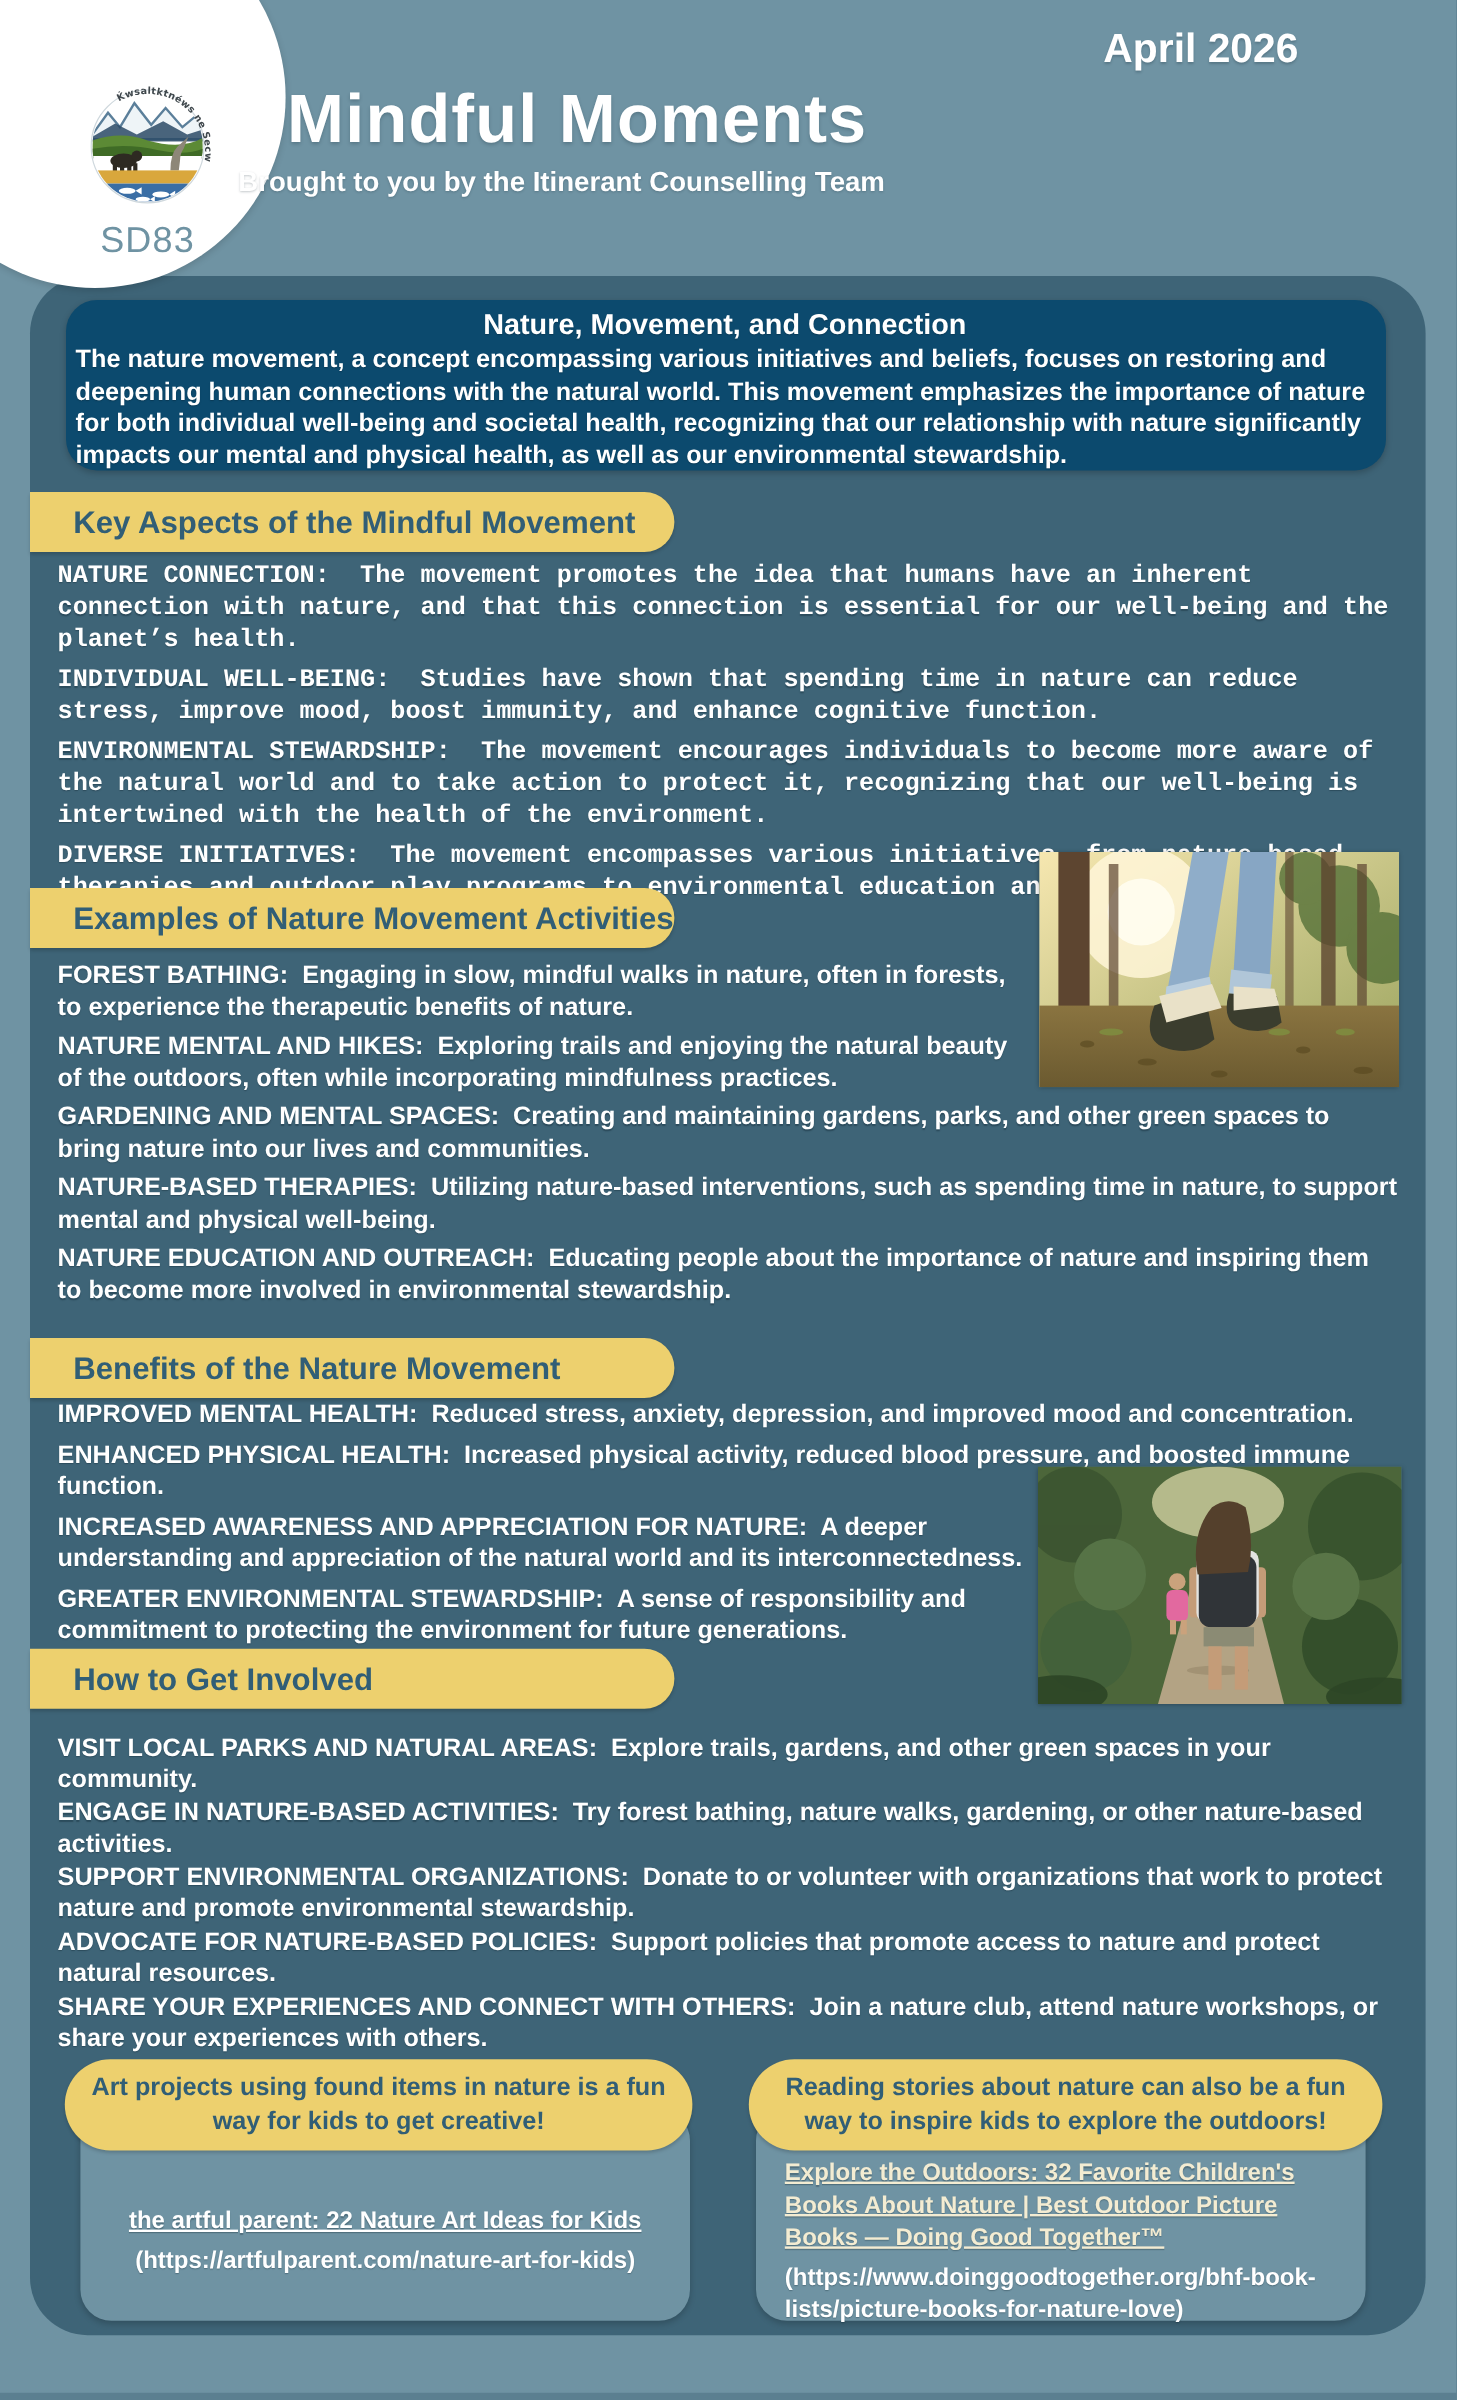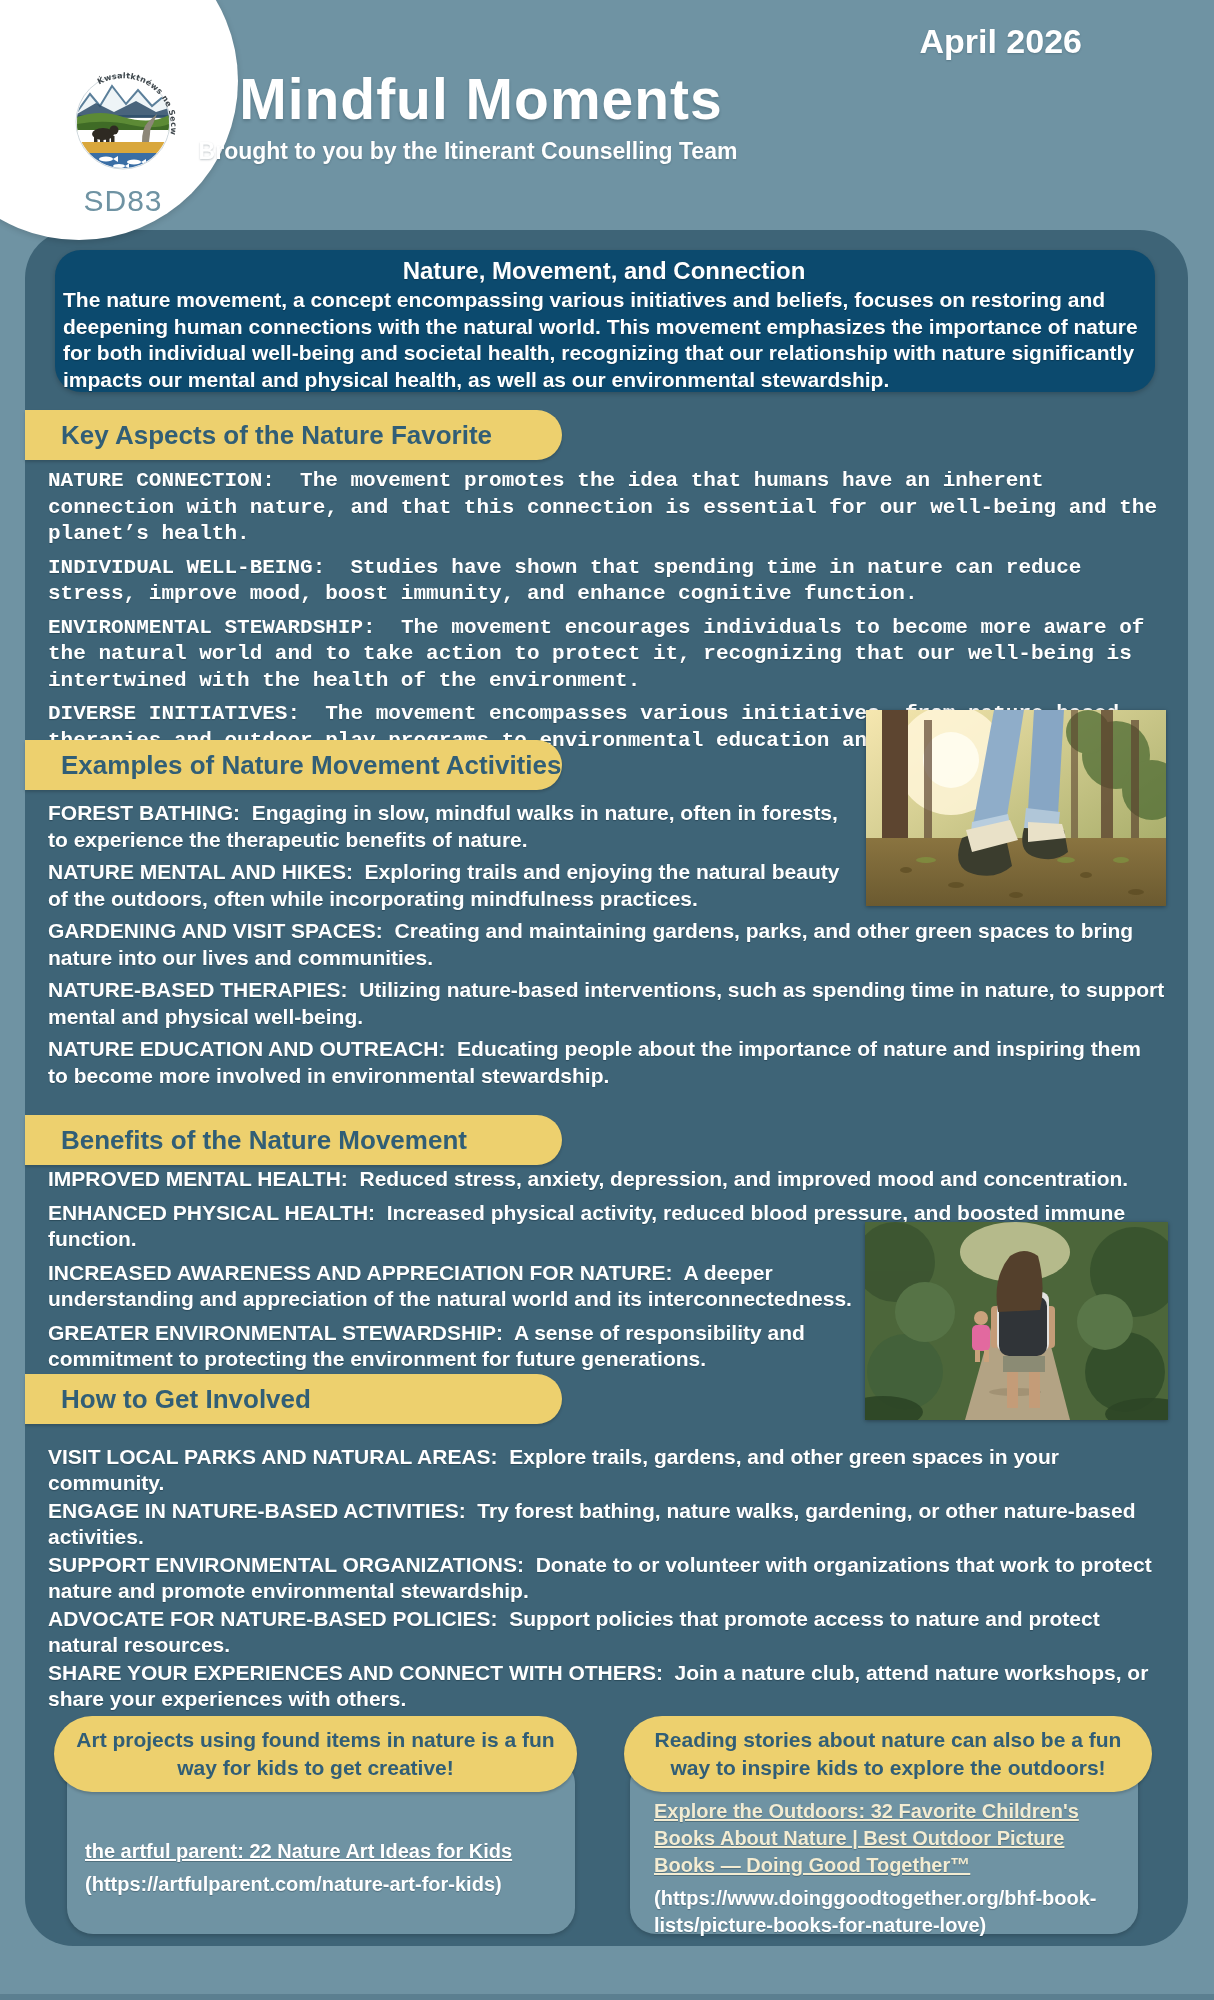--- a/index.html
+++ b/index.html
@@ -43,21 +43,21 @@
   .narrow{width:815px;}
 
   .photo{position:absolute;z-index:1;box-shadow:0 1px 4px rgba(0,0,0,.35);font-size:0;}
   .photo1{left:866px;top:710px;width:300px;height:196px;}
   .photo2{left:865px;top:1222px;width:303px;height:198px;}
 
   
   .callout-box{position:absolute;top:1758px;height:176px;background:#6f93a3;border-radius:26px;
                z-index:1;color:#fff;font-size:20px;line-height:27px;box-sizing:border-box;
                box-shadow:0 2px 5px rgba(0,0,0,.2);text-shadow:0 1px 1px rgba(10,30,40,.3);}
-  .cb-left{left:67px;width:508px;text-align:left;padding:80px 18px 0;}
+  .cb-left{left:67px;width:508px;text-align:center;padding:80px 18px 0;}
   .cb-right{left:630px;width:508px;text-align:left;padding:40px 24px 4px;}
   .callout-pill{position:absolute;top:1716px;height:76px;background:#edd06e;border-radius:38px;
                 z-index:2;color:#315e76;font-size:21px;line-height:28px;display:flex;align-items:center;
                 justify-content:center;text-align:center;padding:0 16px;box-sizing:border-box;
                 box-shadow:0 2px 3px rgba(0,0,0,.18);}
   .cp-left{left:54px;width:523px;} .cp-right{left:624px;width:528px;}
   .link{display:block;color:#fff;text-decoration:underline;cursor:pointer;}
   .link-cream{color:#f3ecd2;}
   .url{display:block;margin-top:6px;text-decoration:none;color:#fff;}
 
@@ -114,21 +114,21 @@
       <textPath href="#ringpath" startOffset="60">Ḱwsaltktnéws ne Secwepemcúl'ecw</textPath>
     </text>
   </svg>
   <div class="logo-org">SD83</div>
 
   <div class="intro">
     <p class="intro-title">Nature, Movement, and Connection</p>
     <p class="intro-body">The nature movement, a concept encompassing various initiatives and beliefs, focuses on restoring and deepening human connections with the natural world. This movement emphasizes the importance of nature for both individual well-being and societal health, recognizing that our relationship with nature significantly impacts our mental and physical health, as well as our environmental stewardship.</p>
   </div>
 
-  <div class="pill pill1">Key Aspects of the Nature Favorite</div>
+  <div class="pill pill1">Key Aspects of the Mindful Movement</div>
   <div class="pill pill2">Examples of Nature Movement Activities</div>
   <div class="pill pill3">Benefits of the Nature Movement</div>
   <div class="pill pill4">How to Get Involved</div>
 
   <div class="stack s1">
     <p><span>NATURE CONNECTION:</span>&nbsp; <span>The movement promotes the idea that humans have an inherent connection with nature, and that this connection is essential for our well-being and the planet’s health.</span></p>
     <p><span>INDIVIDUAL WELL-BEING:</span>&nbsp; <span>Studies have shown that spending time in nature can reduce stress, improve mood, boost immunity, and enhance cognitive function.</span></p>
     <p><span>ENVIRONMENTAL STEWARDSHIP:</span>&nbsp; <span>The movement encourages individuals to become more aware of the natural world and to take action to protect it, recognizing that our well-being is intertwined with the health of the environment.</span></p>
     <p><span>DIVERSE INITIATIVES:</span>&nbsp; <span>The movement encompasses various initiatives, from nature-based therapies and outdoor play programs to environmental education and advocacy.</span></p>
   </div>
@@ -181,21 +181,21 @@
       <polygon points="168,0 198,0 192,104 162,100" fill="#87a6c4"></polygon>
       <polygon points="160,98 194,102 192,122 158,118" fill="#b0c6d8"></polygon>
       <path d="M158,118 q-6,22 8,28 q22,8 36,-4 l-4,-22 -40,-2 z" fill="#3b3d2e"></path>
       <polygon points="162,112 196,114 200,128 162,132" fill="#e9e1c8"></polygon>
     </svg>
   </div>
 
   <div class="stack s2">
     <p class="narrow"><span>FOREST BATHING:</span>&nbsp; <span>Engaging in slow, mindful walks in nature, often in forests, to experience the therapeutic benefits of nature.</span></p>
     <p class="narrow"><span>NATURE MENTAL AND HIKES:</span>&nbsp; <span>Exploring trails and enjoying the natural beauty of the outdoors, often while incorporating mindfulness practices.</span></p>
-    <p><span>GARDENING AND VISIT SPACES:</span>&nbsp; <span>Creating and maintaining gardens, parks, and other green spaces to bring nature into our lives and communities.</span></p>
+    <p><span>GARDENING AND MENTAL SPACES:</span>&nbsp; <span>Creating and maintaining gardens, parks, and other green spaces to bring nature into our lives and communities.</span></p>
     <p><span>NATURE-BASED THERAPIES:</span>&nbsp; <span>Utilizing nature-based interventions, such as spending time in nature, to support mental and physical well-being.</span></p>
     <p><span>NATURE EDUCATION AND OUTREACH:</span>&nbsp; <span>Educating people about the importance of nature and inspiring them to become more involved in environmental stewardship.</span></p>
   </div>
 
   <div class="stack s3">
     <p><span>IMPROVED MENTAL HEALTH:</span>&nbsp; <span>Reduced stress, anxiety, depression, and improved mood and concentration.</span></p>
     <p><span>ENHANCED PHYSICAL HEALTH:</span>&nbsp; <span>Increased physical activity, reduced blood pressure, and boosted immune function.</span></p>
     <p class="narrow"><span>INCREASED AWARENESS AND APPRECIATION FOR NATURE:</span>&nbsp; <span>A deeper understanding and appreciation of the natural world and its interconnectedness.</span></p>
     <p class="narrow"><span>GREATER ENVIRONMENTAL STEWARDSHIP:</span>&nbsp; <span>A sense of responsibility and commitment to protecting the environment for future generations.</span></p>
   </div>

